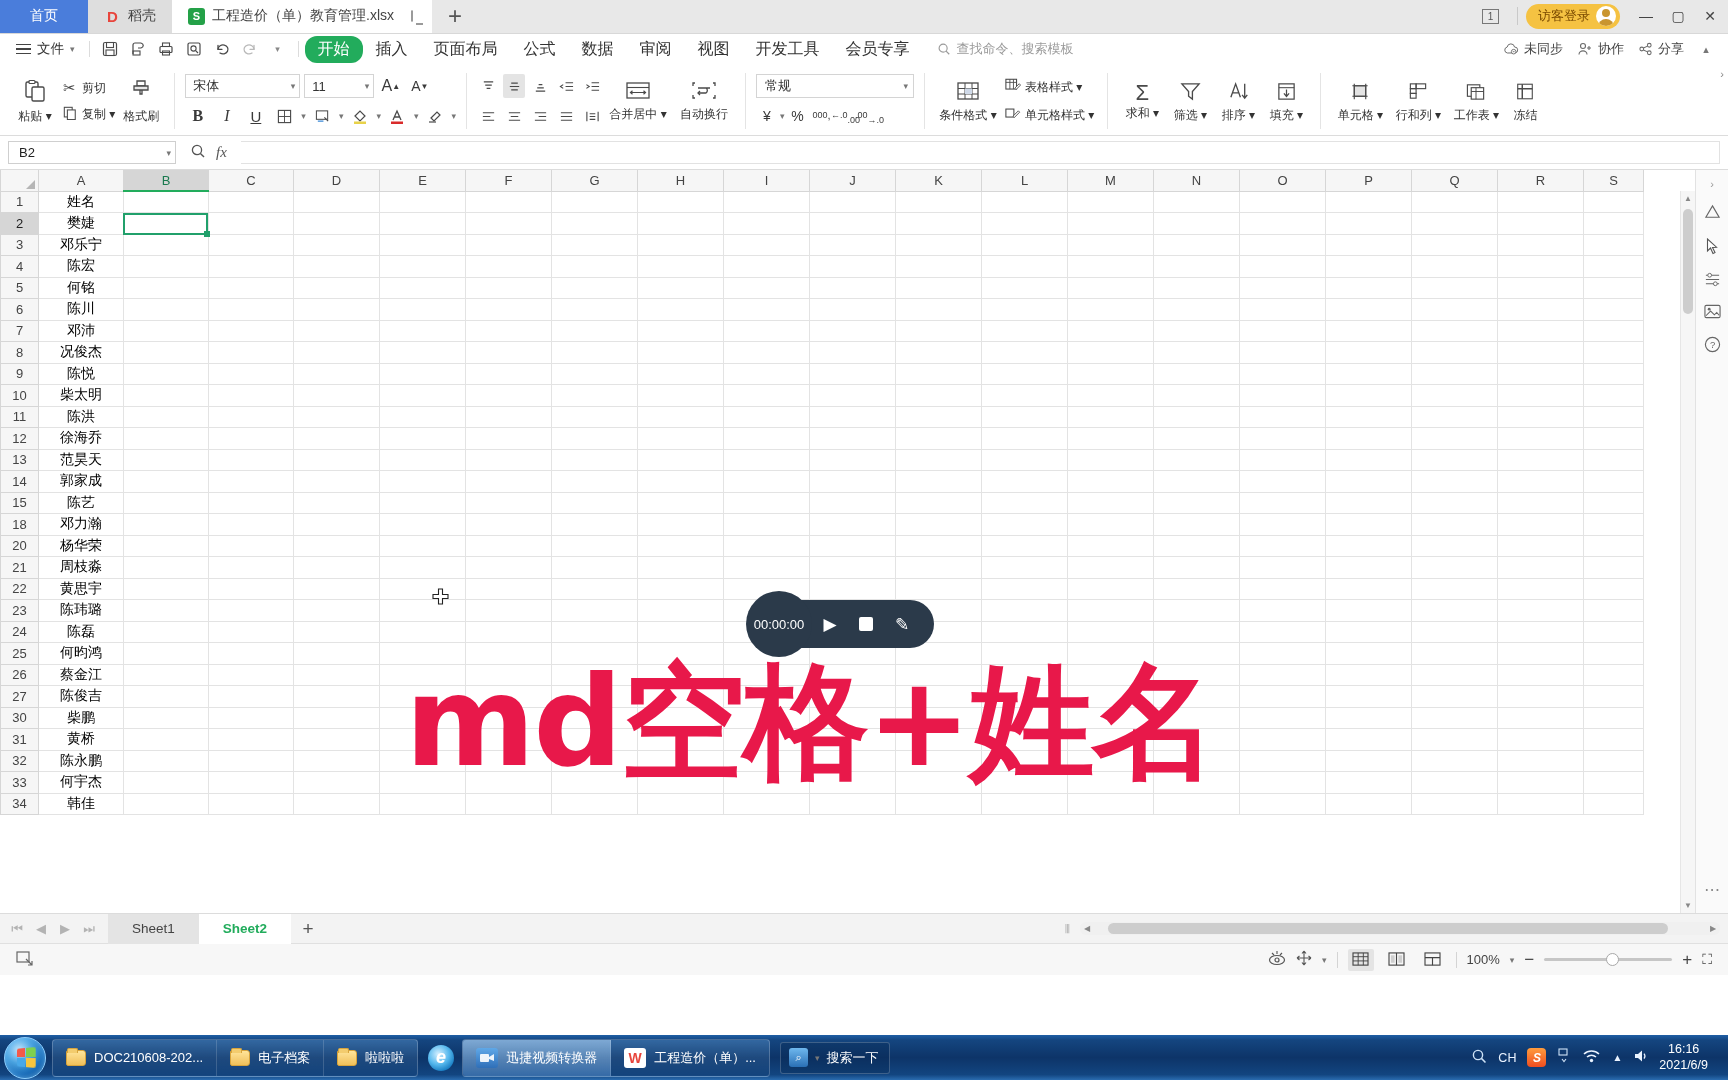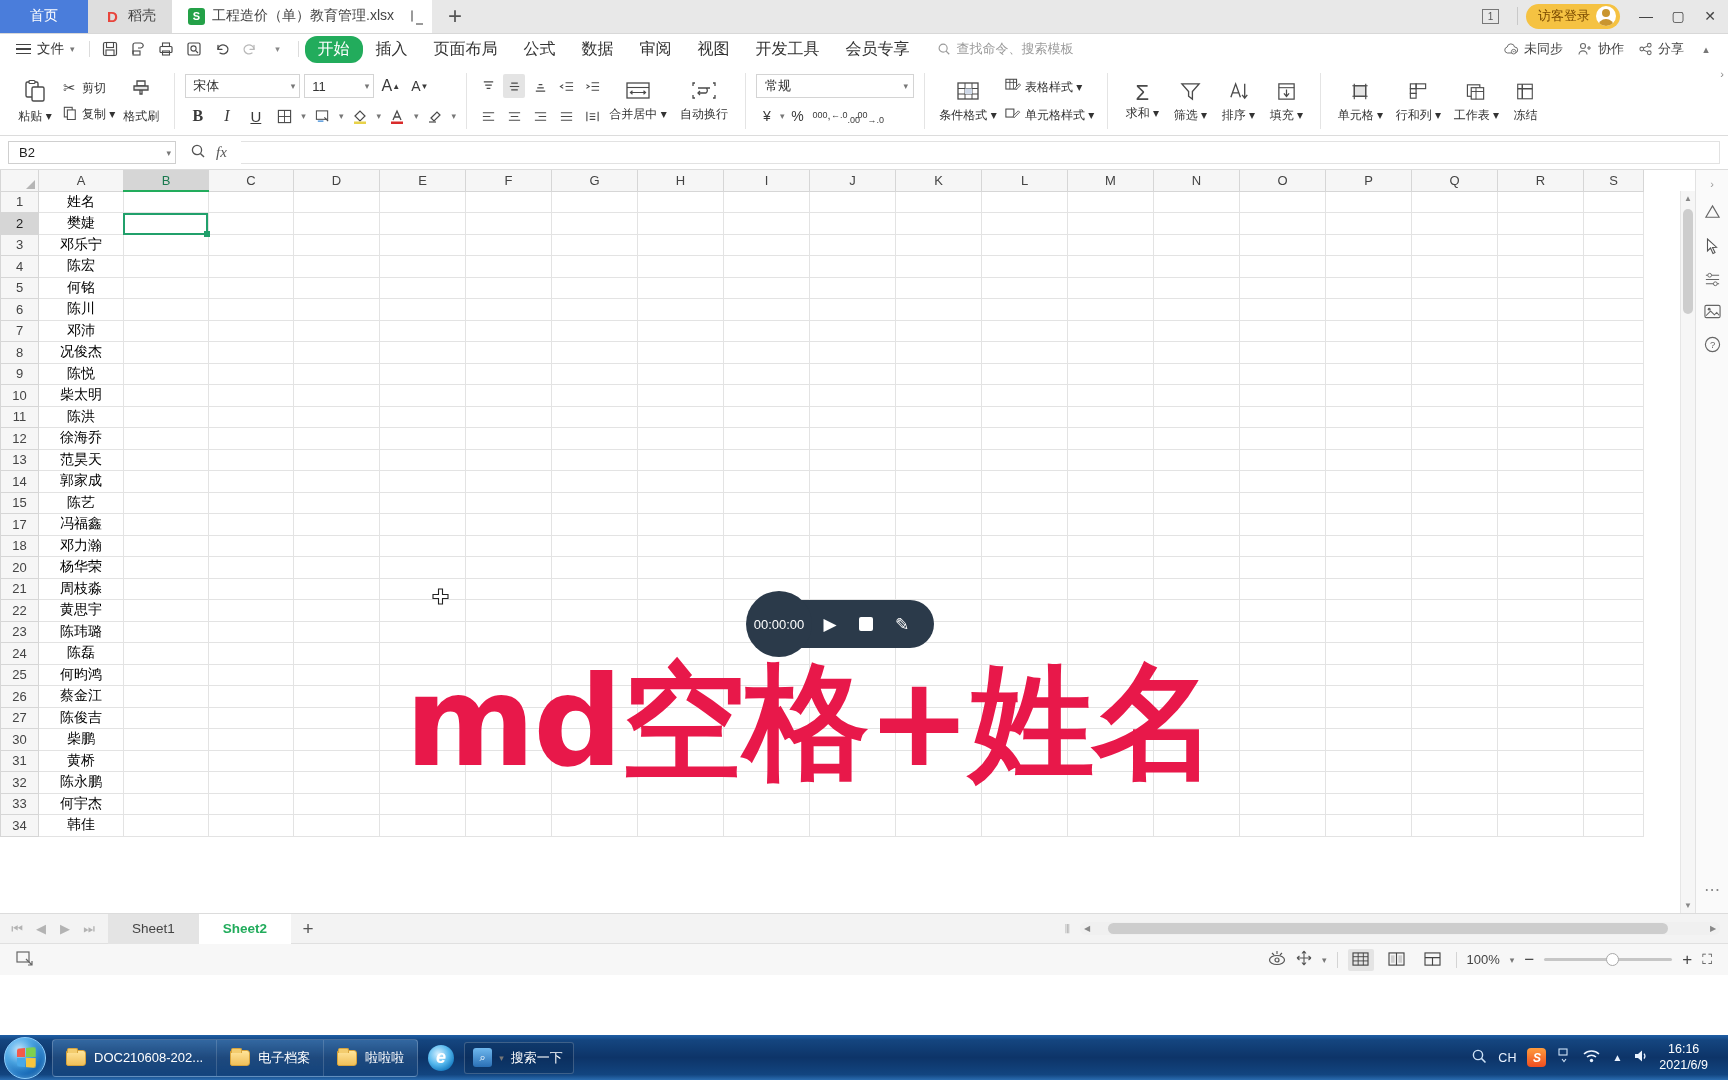--- a/index.html
+++ b/index.html
@@ -1050,42 +1050,20 @@
           <td class="cell" style="width: 86px;"></td>
           <td class="cell" style="width: 86px;"></td>
           <td class="cell" style="width: 86px;"></td>
           <td class="cell" style="width: 86px;"></td>
           <td class="cell" style="width: 86px;"></td>
           <td class="cell" style="width: 86px;"></td>
           <td class="cell" style="width: 86px;"></td>
           <td class="cell" style="width: 60px;"></td>
         </tr>
         <tr>
-          <td class="rowhdr">17</td>
-          <td class="cell" style="width: 85px;">冯福鑫</td>
-          <td class="cell" style="width: 85px;"></td>
-          <td class="cell" style="width: 85px;"></td>
-          <td class="cell" style="width: 86px;"></td>
-          <td class="cell" style="width: 86px;"></td>
-          <td class="cell" style="width: 86px;"></td>
-          <td class="cell" style="width: 86px;"></td>
-          <td class="cell" style="width: 86px;"></td>
-          <td class="cell" style="width: 86px;"></td>
-          <td class="cell" style="width: 86px;"></td>
-          <td class="cell" style="width: 86px;"></td>
-          <td class="cell" style="width: 86px;"></td>
-          <td class="cell" style="width: 86px;"></td>
-          <td class="cell" style="width: 86px;"></td>
-          <td class="cell" style="width: 86px;"></td>
-          <td class="cell" style="width: 86px;"></td>
-          <td class="cell" style="width: 86px;"></td>
-          <td class="cell" style="width: 86px;"></td>
-          <td class="cell" style="width: 60px;"></td>
-        </tr>
-        <tr>
           <td class="rowhdr">18</td>
           <td class="cell" style="width: 85px;">邓力瀚</td>
           <td class="cell" style="width: 85px;"></td>
           <td class="cell" style="width: 85px;"></td>
           <td class="cell" style="width: 86px;"></td>
           <td class="cell" style="width: 86px;"></td>
           <td class="cell" style="width: 86px;"></td>
           <td class="cell" style="width: 86px;"></td>
           <td class="cell" style="width: 86px;"></td>
           <td class="cell" style="width: 86px;"></td>
@@ -1548,20 +1526,35 @@
     <div class="titem">
       <span class="folder"></span>
       <span>啦啦啦</span>
     </div>
   </div>
 
   <div style="margin-left:10px;">
     <span class="ieicon">e</span>
   </div>
 
+  <div class="tgroup" style="margin-left:8px;">
+    <div class="titem on">
+      <span class="appico cam">
+        <svg width="16" height="13" viewBox="0 0 16 13">
+            <rect x="1" y="3" width="9" height="8" rx="1" fill="#fff" opacity=".9"></rect>
+            <path d="M10 6 L15 3 v7 L10 8 z" fill="#fff" opacity=".9"></path>
+          </svg>
+      </span>
+      <span>迅捷视频转换器</span>
+    </div>
+    <div class="titem">
+      <span class="appico wps">W</span>
+      <span>工程造价（单）...</span>
+    </div>
+  </div>
 
   <div class="searchwidget">
     <span class="sico">⌕</span>
     <span class="caret">▾</span>
     <span>搜索一下</span>
   </div>
 
   <div class="tray">
     <span>
       <svg width="16" height="16" viewBox="0 0 16 16">

